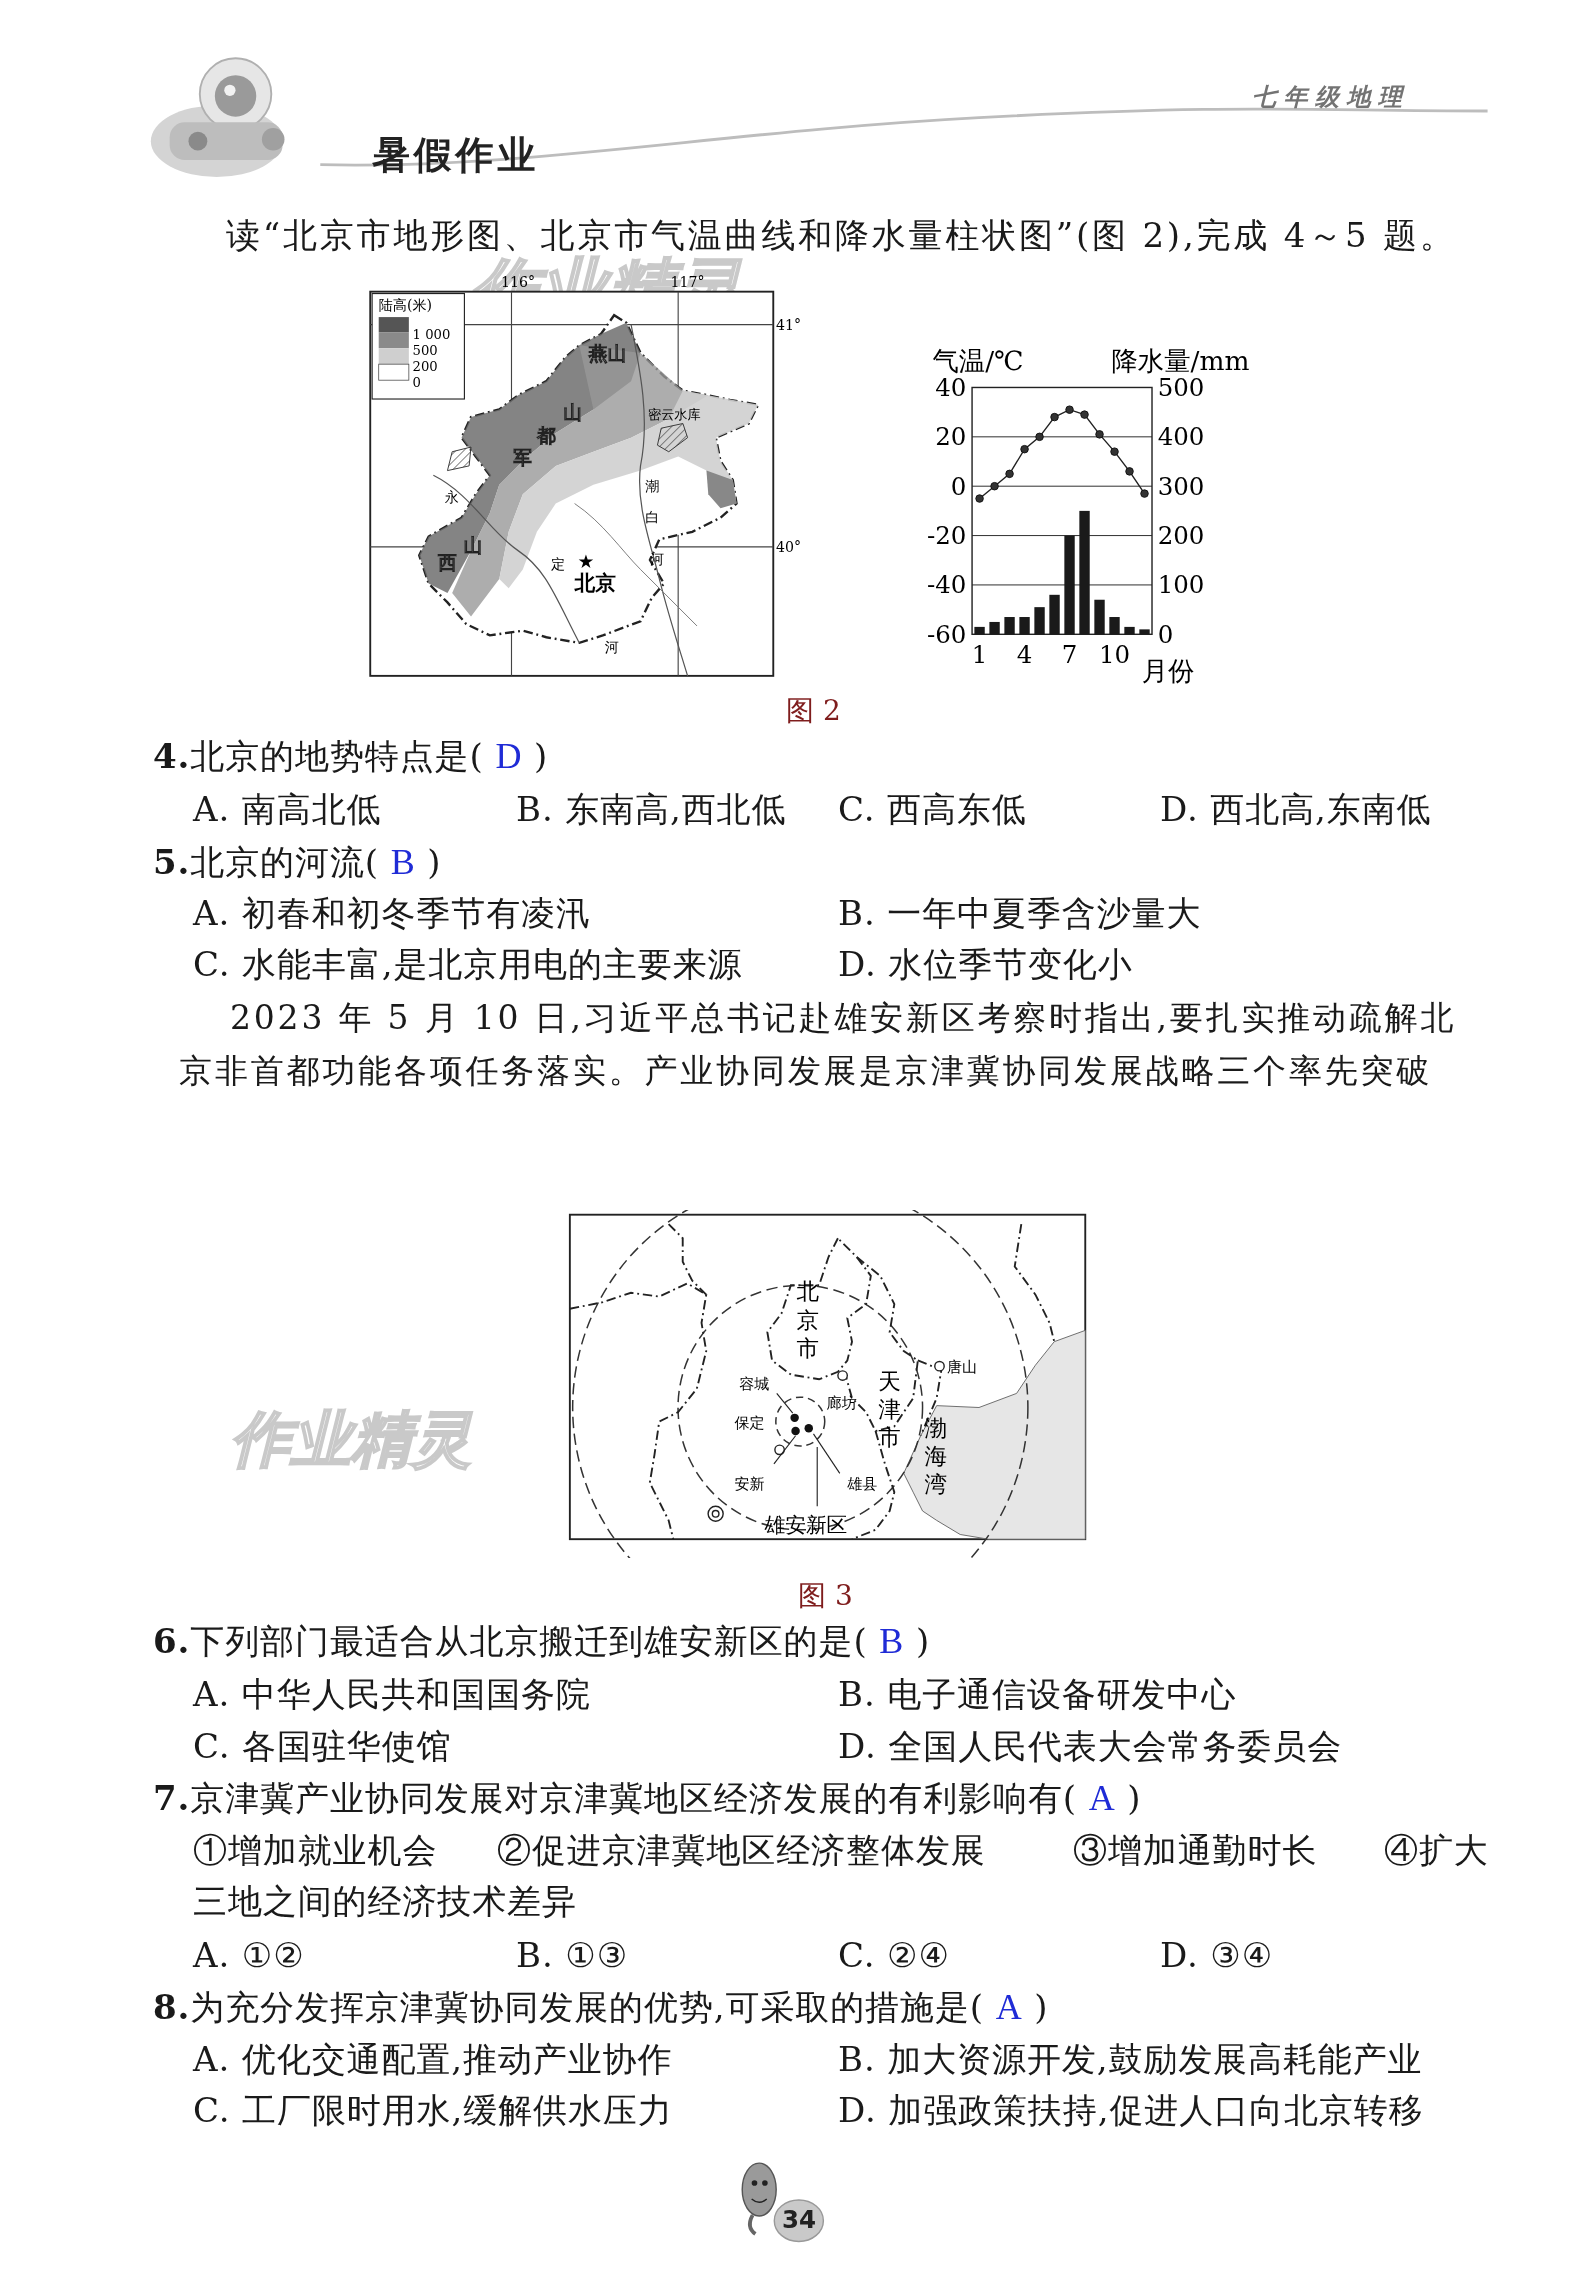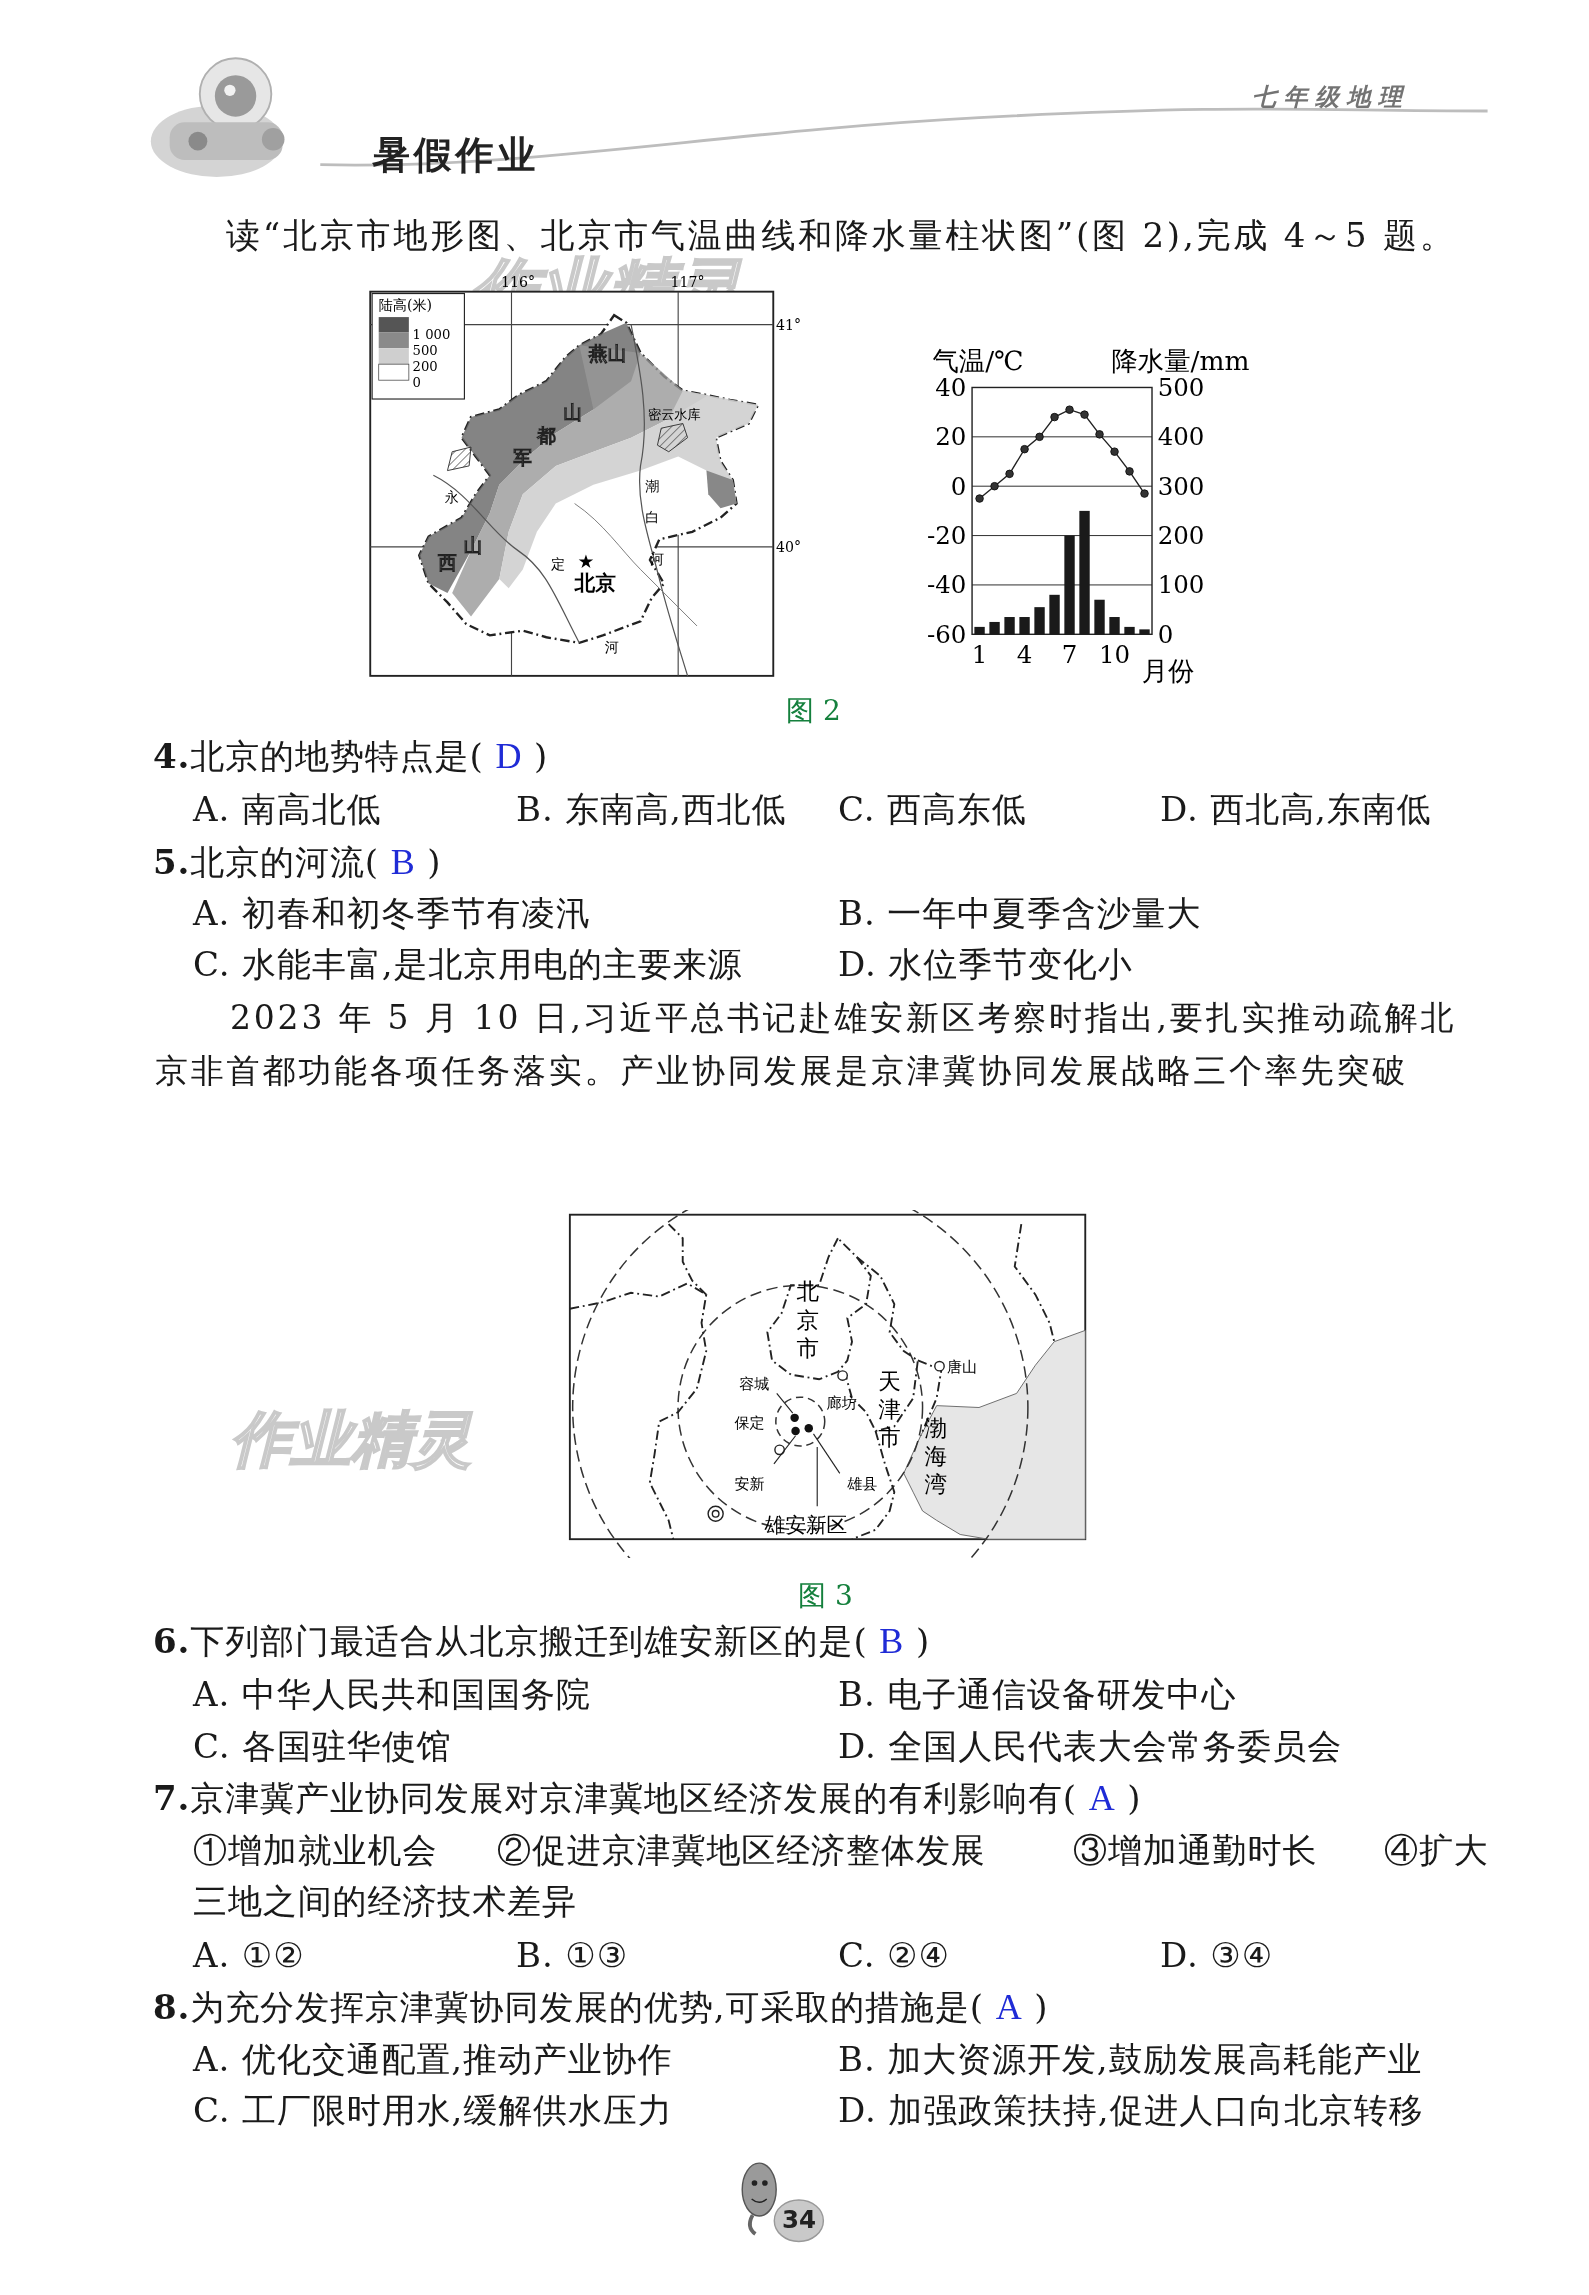--- a/index.html
+++ b/index.html
@@ -4,22 +4,22 @@
 <style>
   html, body { margin:0; padding:0; background:#ffffff; }
   body { width:1589px; height:2296px; position:relative; overflow:hidden;
          font-family:"DejaVu Serif","Liberation Serif",serif; color:#1a1a1a; }
   .abs { position:absolute; }
   .txt { font-size:34px; line-height:41px; white-space:nowrap; letter-spacing:0.9px; }
   .ans { color:#1f2bd6; font-family:"Liberation Serif",serif; font-size:36px; }
   .qnum { font-weight:bold; }
   .hdr-title { font-family:"DejaVu Sans","Liberation Sans",sans-serif; font-size:38px; font-weight:bold; color:#222; letter-spacing:3.8px;margin-top:11px; }
   .hdr-grade { font-family:"DejaVu Serif",serif; font-size:24px; font-weight:bold; font-style:italic; color:#737373; letter-spacing:7.5px; }
-  .caption { font-size:28px; color:#15803d; }
-  .para { font-size:33px; line-height:53px; letter-spacing:2.8px; white-space:nowrap; }
+  .caption { font-size:28px; color:#7f1d1d; }
+  .para { font-size:33px; line-height:53px; letter-spacing:2.8px; white-space:nowrap;text-align:center; }
   svg text { font-family:"DejaVu Serif","Liberation Serif",serif; }
   .wm { font-family:"DejaVu Sans",sans-serif; font-weight:bold; font-style:italic; fill:none; stroke:#c9c9c9; stroke-width:2; }
 </style>
 </head>
 <body>
 
 <div>
   <svg class="abs" style="left:132px;top:28px" width="1365" height="151" viewBox="0 0 1450 160">
 
     <g>

